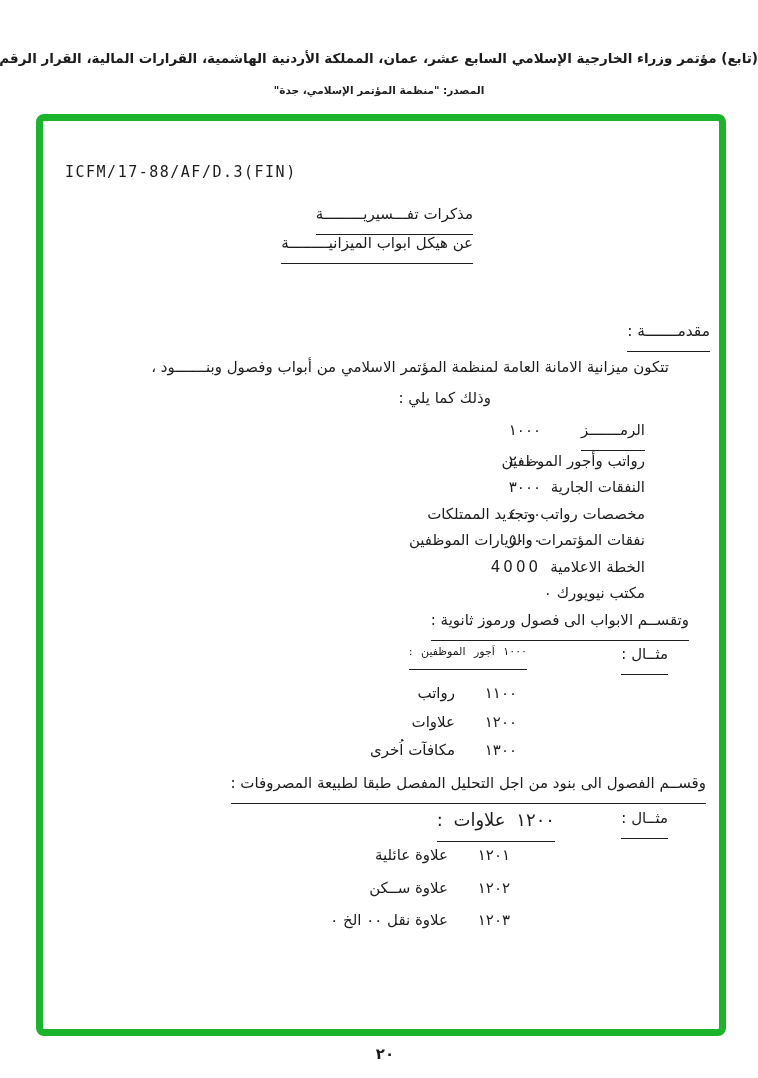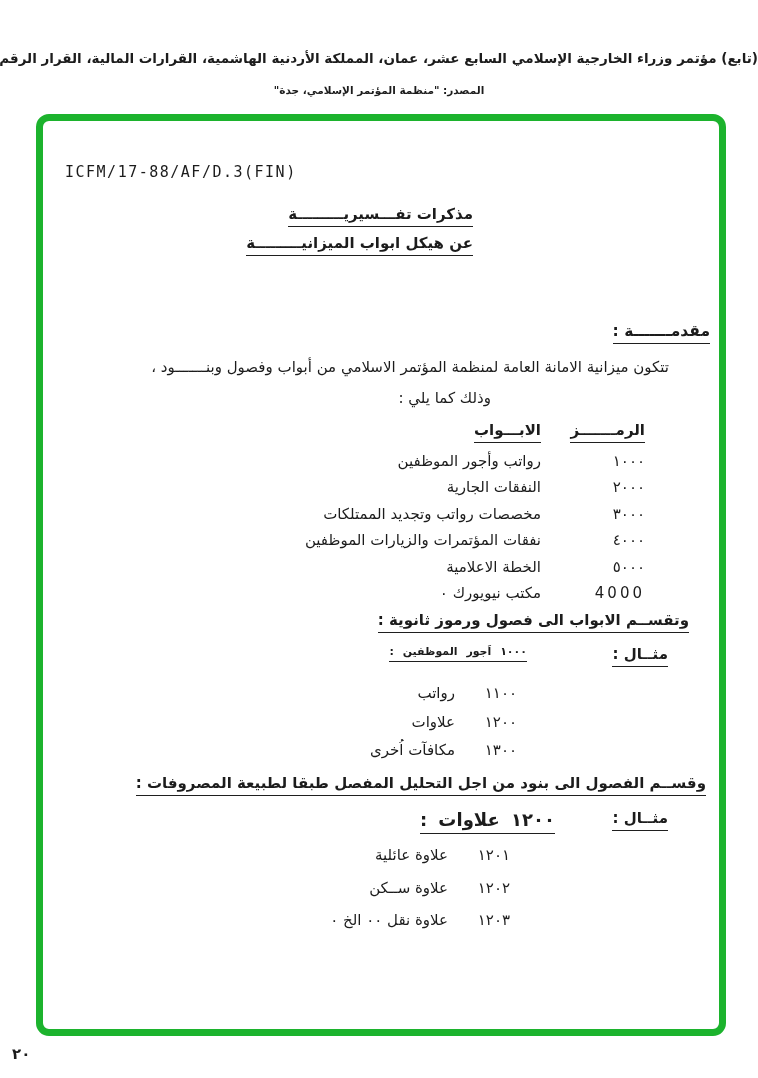--- a/index.html
+++ b/index.html
@@ -8,23 +8,23 @@
   .abs { position:absolute; white-space:nowrap; }
 
   
   .hdr1 { top:50px; left:0; width:100%; text-align:center; font-weight:bold;
           font-size:13.5px; direction:rtl; }
   .hdr2 { top:84px; left:0; width:100%; text-align:center; font-weight:bold;
           font-size:10.5px; direction:rtl; }
 
   
   .frame { position:absolute; left:36px; top:114px; width:690px; height:922px;
-           border:7px solid #1cb32d; border-radius:13px; background:#ffffff; }
+           border:7px solid #1cb32d; border-radius:8px; background:#ffffff; }
 
-  .ul { border-bottom:1.5px solid #1f1f1f; padding-bottom:3px;font-weight:bold; }
+  .ul { border-bottom:1.5px solid #1f1f1f; padding-bottom:11px; }
 
   .ref { left:22px; top:42px; direction:ltr; font-family:"DejaVu Sans Mono", monospace;
          font-size:15px; letter-spacing:1.5px; }
 
   .title1 { top:84px;  right:246px; direction:rtl; font-size:15px; }
   .title2 { top:113px; right:246px; direction:rtl; font-size:15px;margin-left:34px; }
 
   .intro-h  { top:201px; right:9px;   direction:rtl; font-size:15.5px; }
   .intro-1  { top:237px; right:50px;  direction:rtl; font-size:15px;margin-left:37px; }
   .intro-2  { top:268px; right:228px; direction:rtl; font-size:15px; }
@@ -37,21 +37,21 @@
   .hdr-cell { padding-bottom:4px; }
 
   .sec1-h   { top:490px; right:30px;  direction:rtl; font-size:15px; }
   .ex1-lab  { top:524px; right:51px;  direction:rtl; font-size:15px; }
   .ex1-val  { top:524px; right:192px; direction:rtl; font-size:11px; word-spacing:5px; }
 
   .sec2-h   { top:653px; right:13px;  direction:rtl; font-size:15px; }
   .ex2-lab  { top:688px; right:51px;  direction:rtl; font-size:15px; }
   .ex2-val  { top:688px; right:164px; direction:rtl; font-size:18px; word-spacing:5px; }
 
-  .pageno { top:1045px; left:0; width:100%; text-align:left; font-weight:bold;
+  .pageno { top:1045px; left:0; width:100%; text-align:center; font-weight:bold;
             font-size:15px; direction:rtl; letter-spacing:2px;padding-left:12px; }
 </style>
 </head>
 <body>
 
 <div class="abs hdr1">(تابع) مؤتمر وزراء الخارجية الإسلامي السابع عشر، عمان، المملكة الأردنية الهاشمية، القرارات المالية، القرار الرقم ١٧/٢-أف</div>
 <div class="abs hdr2">المصدر:  "منظمة المؤتمر الإسلامي، جدة"</div>
 
 <div class="frame">
 
@@ -59,21 +59,20 @@
 
   <div class="abs title1 ul">مذكرات تفـــسيريـــــــــة</div>
   <div class="abs title2 ul">عن هيكل ابواب الميزانيـــــــــة</div>
 
   <div class="abs intro-h ul">مقدمـــــــة :</div>
   <div class="abs intro-1">تتكون ميزانية الامانة العامة لمنظمة المؤتمر الاسلامي من أبواب وفصول وبنـــــــود ،</div>
   <div class="abs intro-2">وذلك كما يلي :</div>
 
   <div class="tbl tbl-main">
     <div class="code hdr-cell"><span class="ul">الرمـــــــز</span></div>
-    <div class="hdr-cell"><span class="ul">الابـــواب</span></div>
 
     <div class="code">١٠٠٠</div>
     <div>رواتب وأجور الموظفين</div>
     <div class="code">٢٠٠٠</div>
     <div>النفقات الجارية</div>
     <div class="code">٣٠٠٠</div>
     <div>مخصصات رواتب وتجديد الممتلكات</div>
     <div class="code">٤٠٠٠</div>
     <div>نفقات المؤتمرات والزيارات الموظفين</div>
     <div class="code">٥٠٠٠</div>

